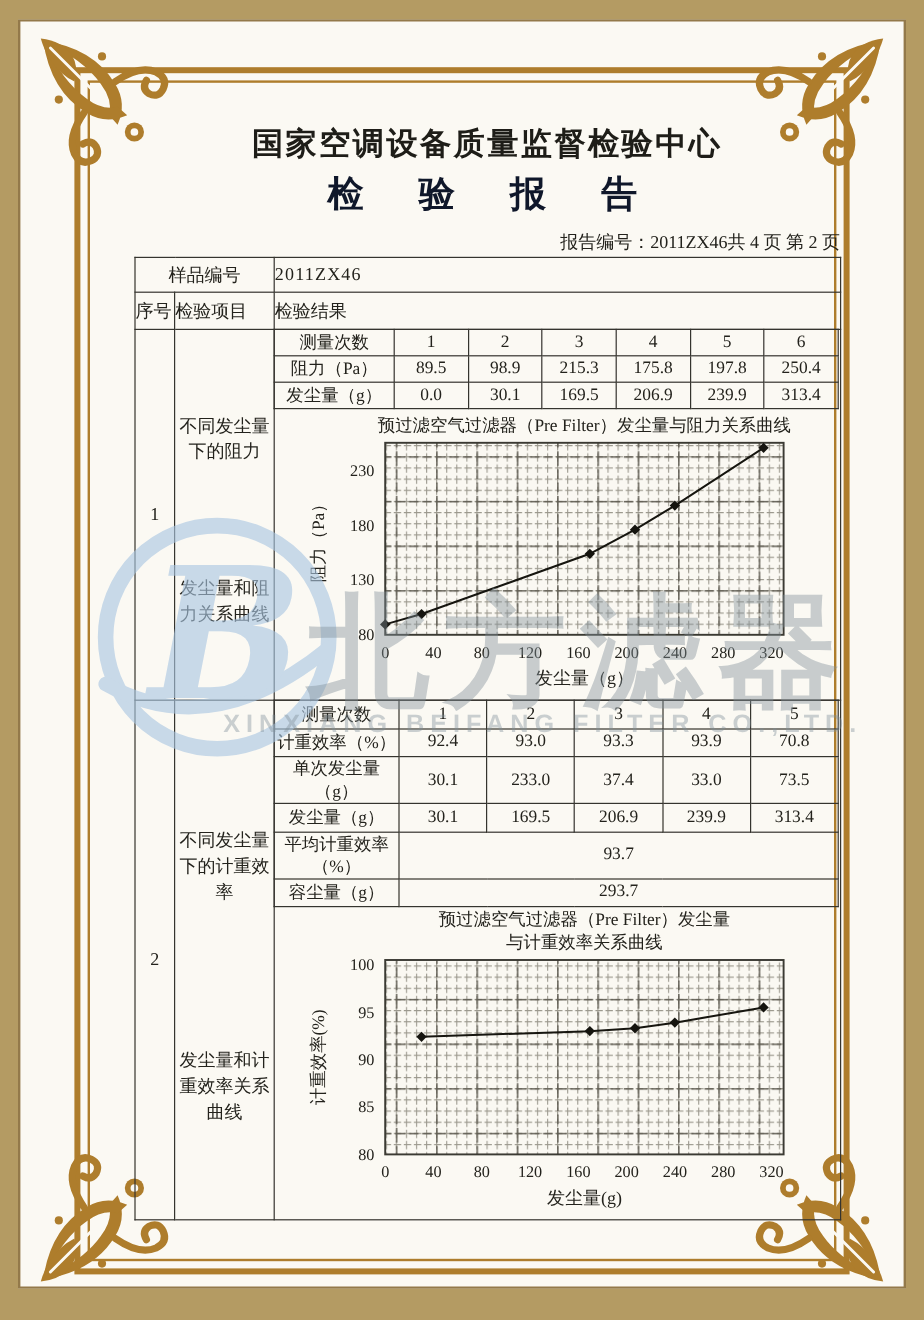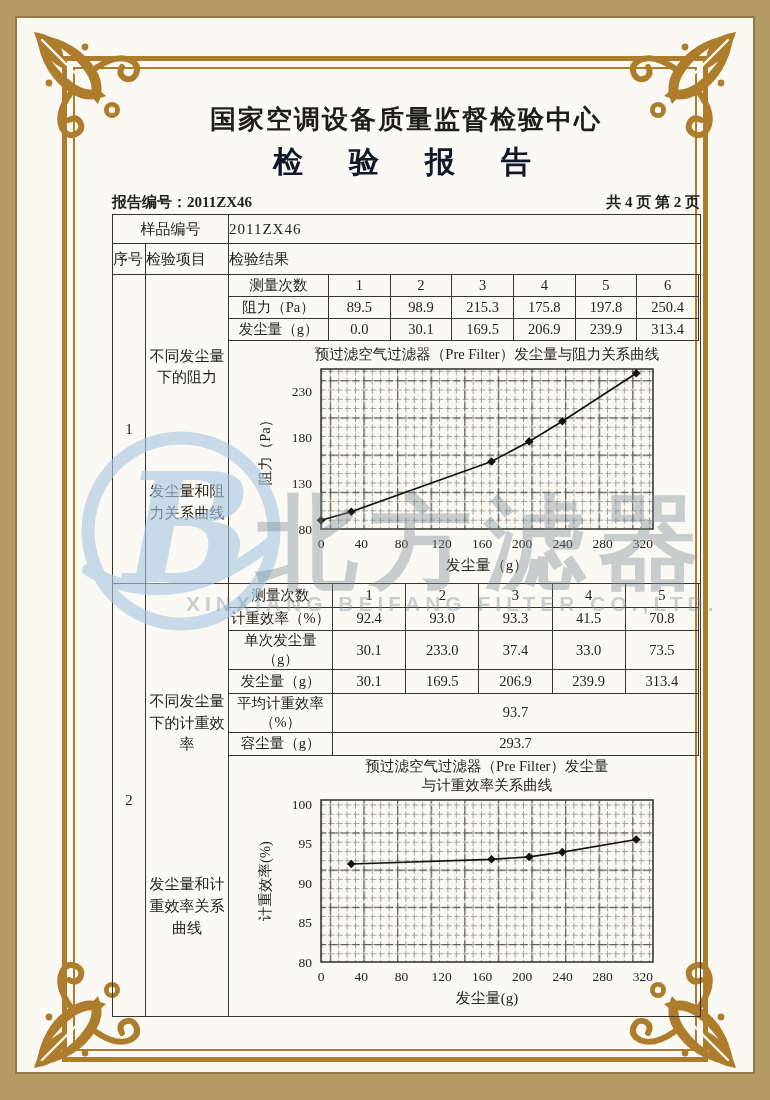--- a/index.html
+++ b/index.html
@@ -15,22 +15,22 @@
   .corner.tl{left:28px;top:26px;}
   .corner.tr{right:28px;top:26px;transform:scaleX(-1);}
   .corner.bl{left:28px;bottom:26px;transform:scaleY(-1);}
   .corner.br{right:28px;bottom:26px;transform:scale(-1,-1);}
 
   .content{position:absolute;left:112px;top:102px;width:588px;}
   .org-title{text-align:center;font-family:"Liberation Sans", sans-serif;font-weight:700;
              font-size:26px;letter-spacing:2px;color:#1e1d18;}
   .report-title{text-align:center;font-family:"Liberation Sans", sans-serif;font-weight:700;
              font-size:30px;letter-spacing:8px;margin-top:5px;color:#0f172a;}
-  .meta-row{display:flex;justify-content:space-between;align-items:flex-end;
-            font-size:15px;font-weight:700;margin-top:10px;margin-bottom:2px;}
+  .meta-row{display:flex;justify-content:flex-end;align-items:flex-end;
+            font-size:15px;font-weight:400;margin-top:10px;margin-bottom:2px;}
 
   table.main{border-collapse:collapse;table-layout:fixed;width:588px;}
   table.main,table.main td{border:1.6px solid #35342e;}
   table.main td{padding:0;font-size:15px;vertical-align:middle;}
   td.c-center{text-align:center;}
   tr.r-sample td{height:28px;}
   tr.r-head td{height:30px;text-align:left;margin-left:11px;}
   td.c-sampleval{text-align:left;padding-left:10px;letter-spacing:1px;}
   td.seq{text-align:center;}
   td.item{text-align:center;vertical-align:top;line-height:1.45;padding:0 4px;}
@@ -267,21 +267,21 @@
                     <td>2</td>
                     <td>3</td>
                     <td>4</td>
                     <td>5</td>
                   </tr>
                   <tr>
                     <th>计重效率（%）</th>
                     <td>92.4</td>
                     <td>93.0</td>
                     <td>93.3</td>
-                    <td>41.5</td>
+                    <td>93.9</td>
                     <td>70.8</td>
                   </tr>
                   <tr>
                     <th>单次发尘量（g）</th>
                     <td>30.1</td>
                     <td>233.0</td>
                     <td>37.4</td>
                     <td>33.0</td>
                     <td>73.5</td>
                   </tr>

